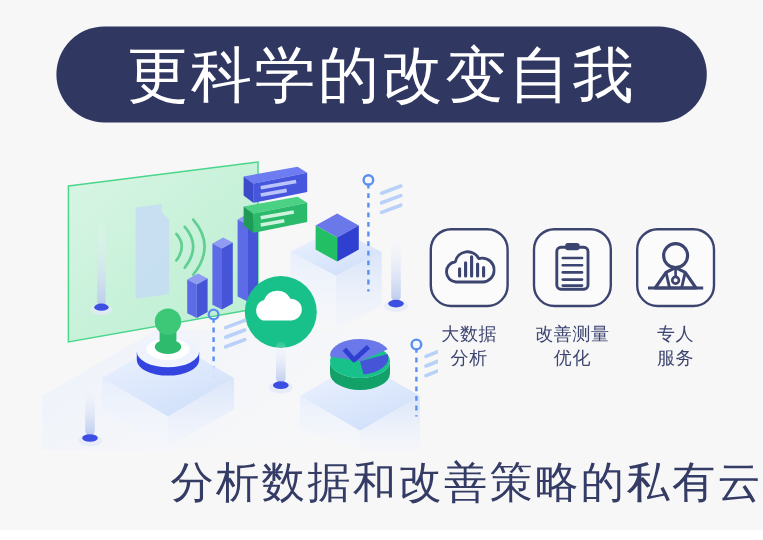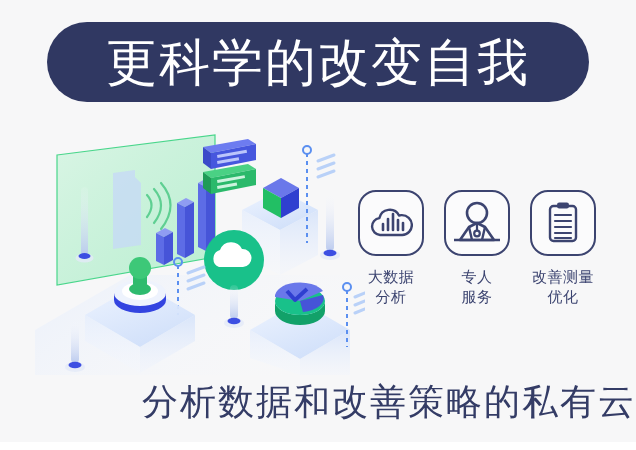--- a/index.html
+++ b/index.html
@@ -70,21 +70,20 @@
     top: 190px;
     width: 250px;
     display: flex;
     gap: 8px;
   }
   .feature {
     width: 78px;
     display: flex;
     flex-direction: column;
     align-items: center;
-    font-family: Liberation Mono, monospace;
   }
   .feature-icon-box {
     width: 66px;
     height: 66px;
     border: 2px solid #3c4470;
     border-radius: 18px;
     background: #fbfbfc;
     display: flex;
     align-items: center;
     justify-content: center;
@@ -292,37 +291,20 @@
             <line x1="19" y1="27" x2="19" y2="16"></line>
             <line x1="24" y1="27" x2="24" y2="11"></line>
             <line x1="29" y1="27" x2="29" y2="17"></line>
             <line x1="34" y1="27" x2="34" y2="20"></line>
           </g>
         </svg>
       </div>
       <div class="feature-label">
         <span>大数据</span>
         <span>分析</span>
-      </div>
-    </div>
-
-    <div class="feature">
-      <div class="feature-icon-box">
-        <svg width="50" height="46" viewBox="0 0 50 46">
-          <circle cx="25" cy="13" r="10" fill="none" stroke="#3c4470" stroke-width="2.6"></circle>
-          <path d="M25,23 L17,27 L8,40 L42,40 L33,27 Z" fill="none" stroke="#3c4470" stroke-width="2.6" stroke-linejoin="round"></path>
-          <path d="M17,27 L20,40 M33,27 L30,40" stroke="#3c4470" stroke-width="2.4"></path>
-          <path d="M25,23 L25,31" stroke="#3c4470" stroke-width="2.2"></path>
-          <circle cx="25" cy="33.5" r="2.8" fill="none" stroke="#3c4470" stroke-width="2.2"></circle>
-          <line x1="2" y1="40" x2="48" y2="40" stroke="#3c4470" stroke-width="2.6"></line>
-        </svg>
-      </div>
-      <div class="feature-label">
-        <span>专人</span>
-        <span>服务</span>
       </div>
     </div>
 
     <div class="feature">
       <div class="feature-icon-box">
         <svg width="40" height="44" viewBox="0 0 40 44">
           <rect x="7" y="5" width="26" height="35" rx="3.5" fill="none" stroke="#3c4470" stroke-width="2.4"></rect>
           <rect x="14" y="1.5" width="12" height="6" rx="2.2" fill="#3c4470"></rect>
           <g stroke="#3c4470" stroke-width="2.2" stroke-linecap="round">
             <line x1="12" y1="14" x2="28" y2="14"></line>
@@ -332,17 +314,34 @@
             <line x1="12" y1="37" x2="28" y2="37"></line>
           </g>
         </svg>
       </div>
       <div class="feature-label">
         <span>改善测量</span>
         <span>优化</span>
       </div>
     </div>
 
+    <div class="feature">
+      <div class="feature-icon-box">
+        <svg width="50" height="46" viewBox="0 0 50 46">
+          <circle cx="25" cy="13" r="10" fill="none" stroke="#3c4470" stroke-width="2.6"></circle>
+          <path d="M25,23 L17,27 L8,40 L42,40 L33,27 Z" fill="none" stroke="#3c4470" stroke-width="2.6" stroke-linejoin="round"></path>
+          <path d="M17,27 L20,40 M33,27 L30,40" stroke="#3c4470" stroke-width="2.4"></path>
+          <path d="M25,23 L25,31" stroke="#3c4470" stroke-width="2.2"></path>
+          <circle cx="25" cy="33.5" r="2.8" fill="none" stroke="#3c4470" stroke-width="2.2"></circle>
+          <line x1="2" y1="40" x2="48" y2="40" stroke="#3c4470" stroke-width="2.6"></line>
+        </svg>
+      </div>
+      <div class="feature-label">
+        <span>专人</span>
+        <span>服务</span>
+      </div>
+    </div>
+
   </div>
 
   <div class="caption">分析数据和改善策略的私有云</div>
 
 </div>
 
 </body></html>

